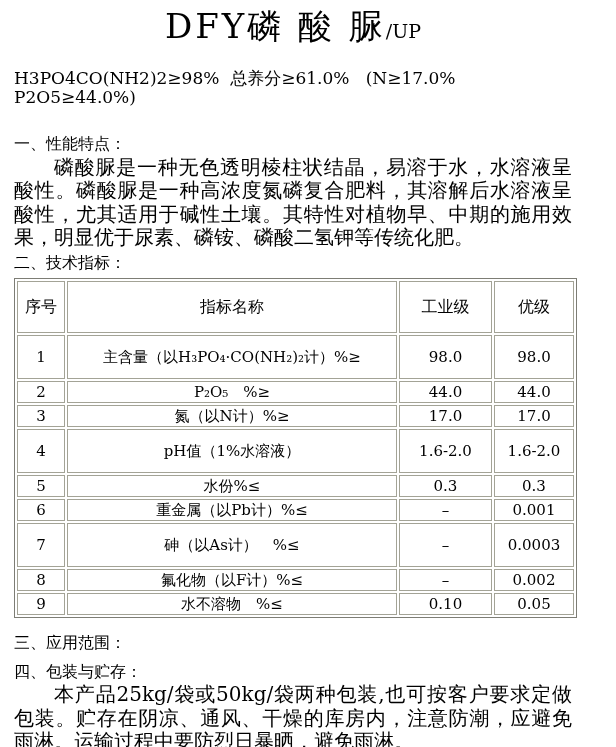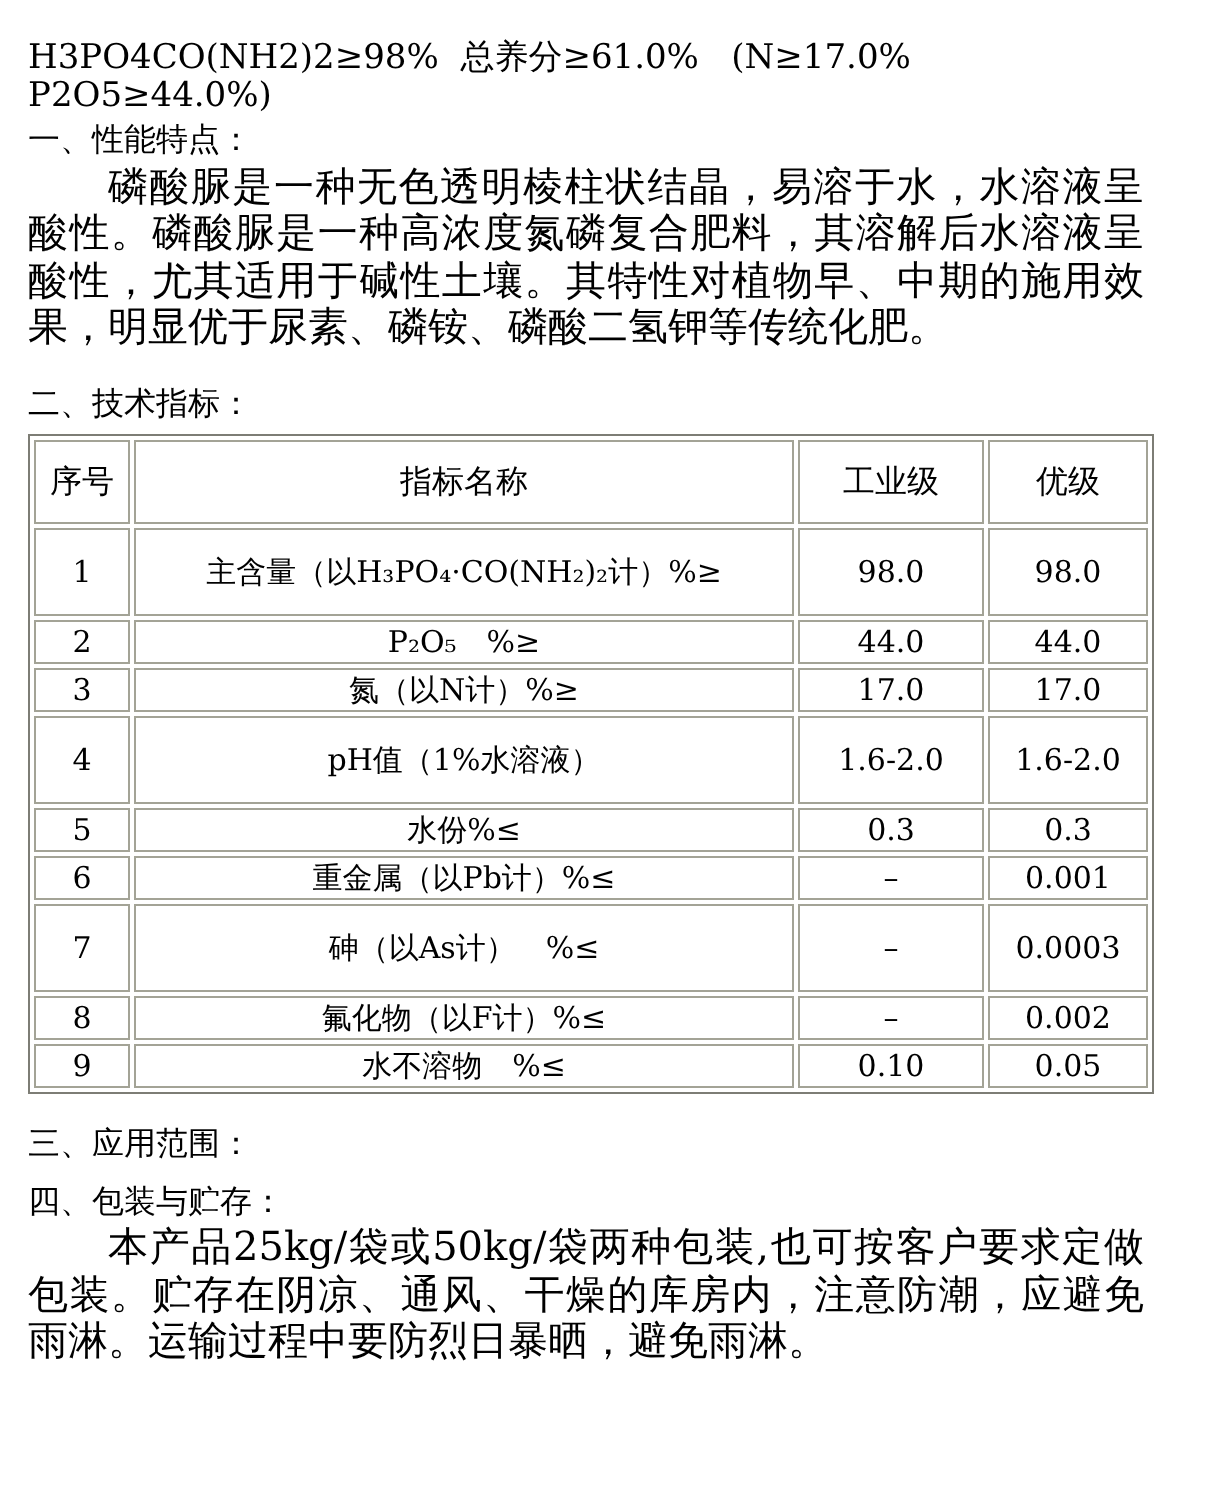--- a/index.html
+++ b/index.html
@@ -30,22 +30,22 @@
   .subtitle {
     margin-top: 16px;
     font-size: 17px;
     line-height: 19px;
     white-space: pre-wrap;
   }
   .heading {
     font-size: 16px;
     line-height: 23.5px;
   }
-  .heading.h1 { }
-  .heading.h2 { margin-top: 14px; }
+  .heading.h1 { margin-top: 25px; }
+  .heading.h2 { margin-top: 1px; }
   .heading.h3 { margin-top: 13px; }
   .heading.h4 { margin-top: 5px; }
   p.body {
     font-size: 20px;
     line-height: 23.5px;
     text-indent: 2em;
     text-align: justify;
   }
   table.spec {
     margin-top: 4px;
@@ -62,36 +62,37 @@
     text-align: center;
     vertical-align: middle;
     padding: 0;
     font-size: 15px;
     overflow: hidden;
     white-space: nowrap;
   }
   .spec th {
     font-size: 16px;
     font-weight: 400;
-    height: 42px;
+    height: 52px;
   }
   .spec tbody tr td { height: 22px; }
   .spec tbody tr:nth-child(1) td,
   .spec tbody tr:nth-child(4) td,
   .spec tbody tr:nth-child(7) td { height: 44px; }
   col.c-no  { width: 48px; }
   col.c-name{ width: 330px; }
   col.c-ind { width: 93px; }
   col.c-pre { width: 80px; }
 </style>
 </head>
 <body>
 
 <div class="page">
 
+  <h1 class="title"><span>DFY磷 酸 脲</span><span class="suffix">/UP</span></h1>
 
   <div class="subtitle">H3PO4CO(NH2)2≥98%  总养分≥61.0%   (N≥17.0%   P2O5≥44.0%)</div>
 
   <div class="heading h1">一、性能特点：</div>
   <p class="body">磷酸脲是一种无色透明棱柱状结晶，易溶于水，水溶液呈酸性。磷酸脲是一种高浓度氮磷复合肥料，其溶解后水溶液呈酸性，尤其适用于碱性土壤。其特性对植物早、中期的施用效果，明显优于尿素、磷铵、磷酸二氢钾等传统化肥。</p>
 
   <div class="heading h2">二、技术指标：</div>
 
   <table class="spec">
     <colgroup>

